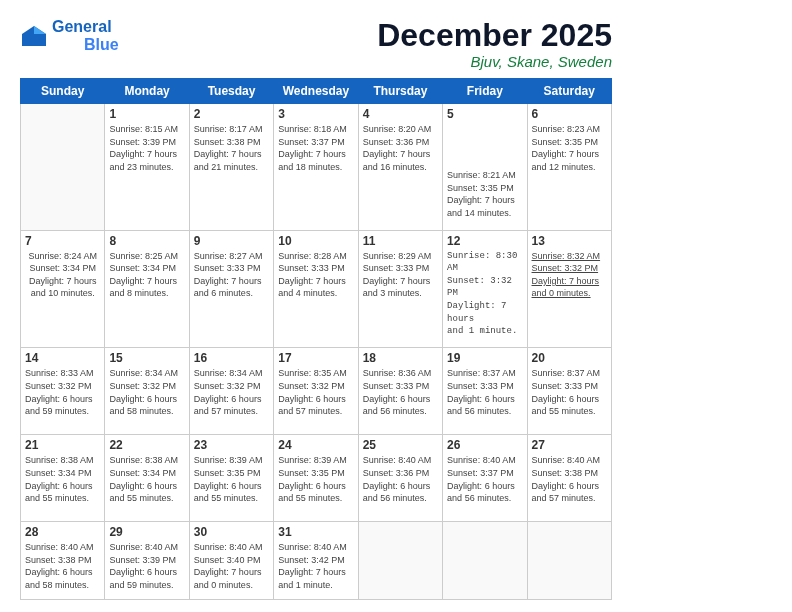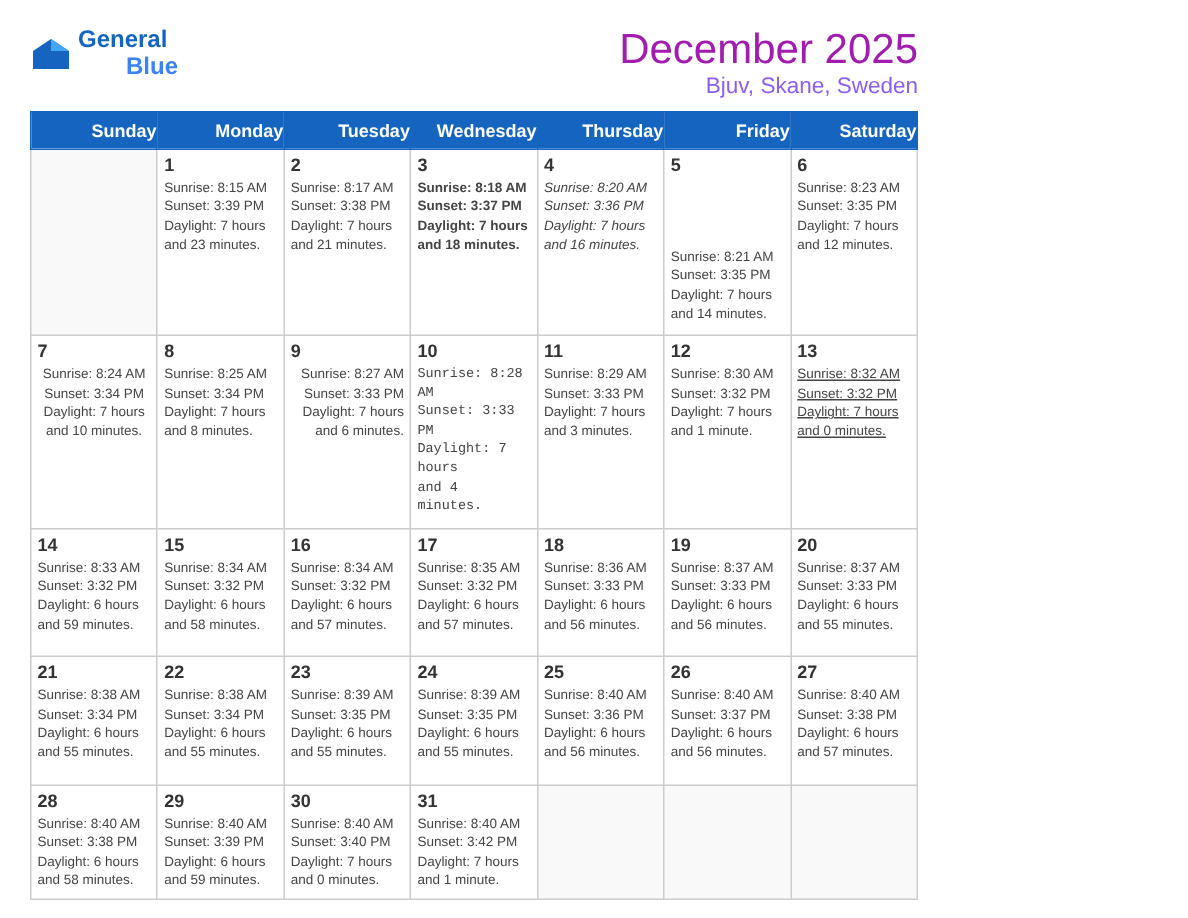--- a/index.html
+++ b/index.html
@@ -29,43 +29,44 @@
       gap: 4px;
     }
     .logo-icon {
       width: 28px;
       height: 24px;
     }
     .title-block {
       text-align: right;
     }
     .month-title {
-      font-size: 28px;
-      font-weight: normal;
-      color: #a21caf;
+      font-size: 32px;
+      font-weight: bold;
+      color: #0f172a;
       line-height: 1.1;
     }
     .location {
       font-size: 15px;
-      color: #8b5cf6;
+      color: #15803d;
+      font-style: italic;
     }
     .calendar {
       flex: 1;
       border: 1px solid #ccc;
       border-collapse: collapse;
       width: 100%;
       table-layout: fixed;
     }
     .calendar th {
       background-color: #1565c0;
       color: #fff;
       font-size: 12px;
       font-weight: bold;
       padding: 5px 0;
-      text-align: right;
+      text-align: center;
       border: 1px solid #1565c0;
     }
     .calendar td {
       vertical-align: top;
       border: 1px solid #ccc;
       padding: 3px 4px;
       font-size: 9.5px;
       color: #333;
       height: 82px;
     }
@@ -133,28 +134,28 @@
           </td>
           <td>
             <span class="day-number">2</span>
             <div class="cell-content" style="white-space: pre-line;">Sunrise: 8:17 AM
 Sunset: 3:38 PM
 Daylight: 7 hours
 and 21 minutes.</div>
           </td>
           <td>
             <span class="day-number">3</span>
-            <div class="cell-content" style="white-space: pre-line; font-weight: bold;">Sunrise: 8:18 AM
+            <div class="cell-content" style="white-space: pre-line;">Sunrise: 8:18 AM
 Sunset: 3:37 PM
 Daylight: 7 hours
 and 18 minutes.</div>
           </td>
           <td>
             <span class="day-number">4</span>
-            <div class="cell-content" style="white-space: pre-line; font-style: italic;">Sunrise: 8:20 AM
+            <div class="cell-content" style="white-space: pre-line;">Sunrise: 8:20 AM
 Sunset: 3:36 PM
 Daylight: 7 hours
 and 16 minutes.</div>
           </td>
           <td>
             <span class="day-number">5</span>
             <div class="cell-content" style="white-space: pre-line; margin-top: 48px;">Sunrise: 8:21 AM
 Sunset: 3:35 PM
 Daylight: 7 hours
 and 14 minutes.</div>
@@ -177,42 +178,42 @@
           </td>
           <td>
             <span class="day-number">8</span>
             <div class="cell-content" style="white-space: pre-line;">Sunrise: 8:25 AM
 Sunset: 3:34 PM
 Daylight: 7 hours
 and 8 minutes.</div>
           </td>
           <td>
             <span class="day-number">9</span>
-            <div class="cell-content" style="white-space: pre-line; text-align: right;">Sunrise: 8:27 AM
+            <div class="cell-content" style="white-space: pre-line;">Sunrise: 8:27 AM
 Sunset: 3:33 PM
 Daylight: 7 hours
 and 6 minutes.</div>
           </td>
           <td>
             <span class="day-number">10</span>
-            <div class="cell-content" style="white-space: pre-line; font-family: Liberation Mono, monospace;">Sunrise: 8:28 AM
+            <div class="cell-content" style="white-space: pre-line;">Sunrise: 8:28 AM
 Sunset: 3:33 PM
 Daylight: 7 hours
 and 4 minutes.</div>
           </td>
           <td>
             <span class="day-number">11</span>
             <div class="cell-content" style="white-space: pre-line;">Sunrise: 8:29 AM
 Sunset: 3:33 PM
 Daylight: 7 hours
 and 3 minutes.</div>
           </td>
           <td>
             <span class="day-number">12</span>
-            <div class="cell-content" style="white-space: pre-line;">Sunrise: 8:30 AM
+            <div class="cell-content" style="white-space: pre-line; font-family: Liberation Mono, monospace;">Sunrise: 8:30 AM
 Sunset: 3:32 PM
 Daylight: 7 hours
 and 1 minute.</div>
           </td>
           <td>
             <span class="day-number">13</span>
             <div class="cell-content" style="white-space: pre-line; text-decoration: underline;">Sunrise: 8:32 AM
 Sunset: 3:32 PM
 Daylight: 7 hours
 and 0 minutes.</div>

